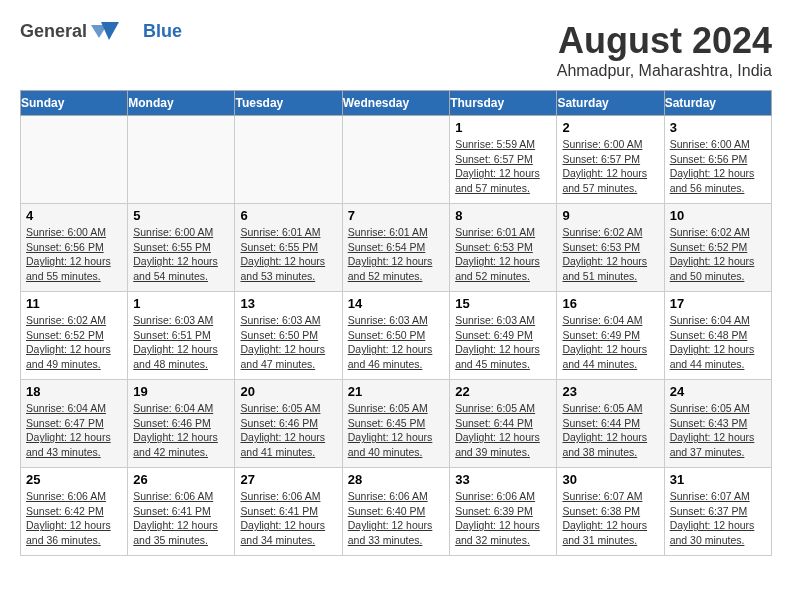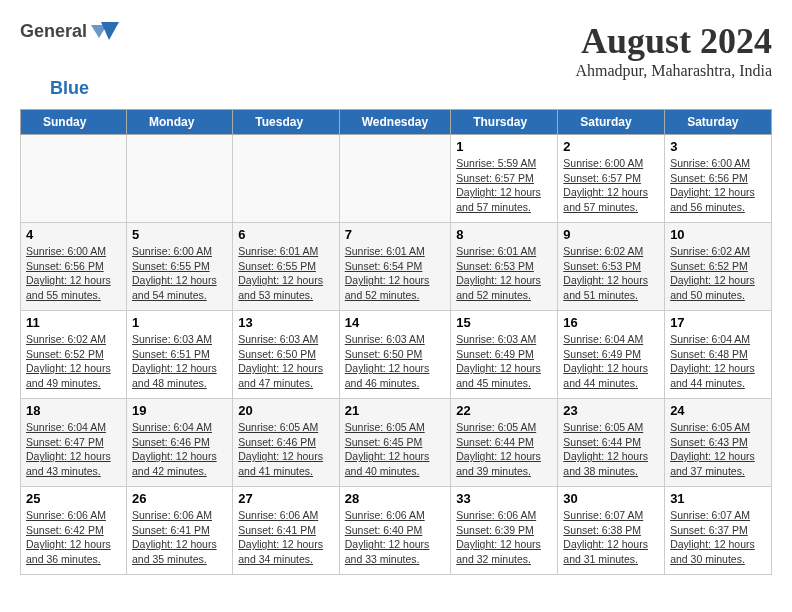--- a/index.html
+++ b/index.html
@@ -11,52 +11,49 @@
       padding: 20px;
     }
     .header-area {
       display: flex;
       justify-content: space-between;
       align-items: flex-start;
       margin-bottom: 10px;
     }
     .logo {
       display: flex;
-      flex-direction: column;
-      align-items: center;
-      gap: 40px;
+      align-items: flex-end;
     }
     .logo-row {
       display: flex;
       align-items: center;
       gap: 4px;
     }
     .title-area {
       text-align: right;
-      font-family: Liberation Serif, serif;
     }
     .month-title {
       font-size: 36px;
       font-weight: bold;
       color: #333;
     }
     .location-title {
       font-size: 16px;
       color: #333;
     }
     .calendar-table {
       width: 100%;
       border-collapse: collapse;
       font-size: 11px;
     }
     .calendar-table th {
       background-color: #2a6db5;
       color: #fff;
       text-align: left;
-      padding: 5px 22px;
+      padding: 5px 0;
       font-size: 12px;
       border: 1px solid #aaa;
     }
     .calendar-table td {
       border: 1px solid #ccc;
       vertical-align: top;
       padding: 4px 5px;
       width: 108px;
       min-height: 80px;
       height: 88px;
@@ -86,21 +83,21 @@
 
 <div class="header-area">
   <div class="logo">
     <div class="logo-row">
       <span style="font-size:18px;font-weight:bold;color:#444;">General</span>
       <svg width="28" height="22" viewBox="0 0 28 22">
         <polygon points="10,2 28,2 18,20" fill="#2a6db5"></polygon>
         <polygon points="0,5 16,5 8,18" fill="#2a6db5" opacity="0.7"></polygon>
       </svg>
     </div>
-    <span style="font-size:18px;font-weight:bold;color:#2a6db5;margin-top:-4px;">Blue</span>
+    <span style="font-size:18px;font-weight:bold;color:#2a6db5;margin-top:-4px;margin-left:24px;">Blue</span>
   </div>
   <div class="title-area">
     <div class="month-title">August 2024</div>
     <div class="location-title">Ahmadpur, Maharashtra, India</div>
   </div>
 </div>
 
 <table class="calendar-table">
   <thead>
     <tr>

